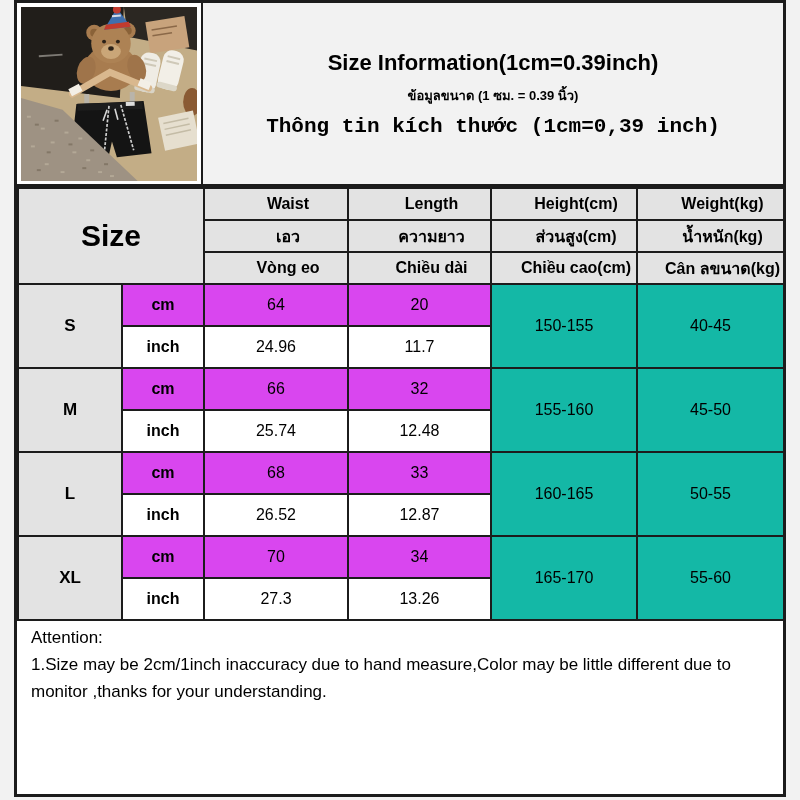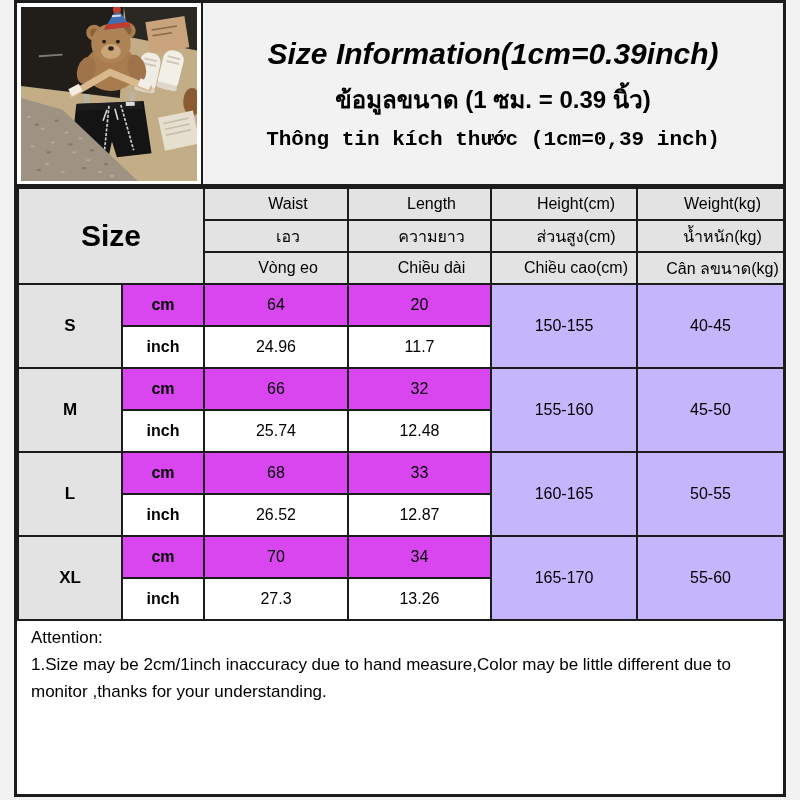--- a/index.html
+++ b/index.html
@@ -26,42 +26,42 @@
     display:flex; align-items:center; justify-content:center;
     padding:4px;
   }
   .photo-cell svg { width:176px; height:174px; display:block; }
   .title-cell {
     flex:1; background:#f2f2f2;
     display:flex; flex-direction:column;
     align-items:center; justify-content:center;
     gap:9px;
   }
-  .title-en { font-size:30px; font-weight:bold;font-style:italic; }
-  .title-th { font-size:24px; font-weight:bold;text-align:center; }
+  .title-en { font-size:22px; font-weight:bold; }
+  .title-th { font-size:13px; font-weight:bold;text-align:center; }
   .title-vi { font-size:21px; font-weight:bold;font-family:Liberation Mono, monospace; }
   
   table.size-table {
     width:100%; border-collapse:collapse; table-layout:fixed;
     font-size:16px;
   }
   table.size-table td {
     border:2px solid #1c1c1c;
     text-align:center; vertical-align:middle;
     overflow:hidden; white-space:nowrap;
   }
   tr.rh { height:32px; }
   tr.rd { height:42px; }
-  td.hd { background:#e3e3e3; font-weight:normal;padding-left:24px; }
+  td.hd { background:#e3e3e3; font-weight:bold;padding-left:24px; }
   td.size-big { background:#e3e3e3; font-weight:bold; font-size:30px; }
   td.sz { background:#e3e3e3; font-weight:bold; font-size:17px; }
   td.unit { font-weight:bold; }
   td.cmbg { background:#d946ef; }
   td.whitebg { background:#ffffff; }
-  td.merged { background:#c4b5fd; }
+  td.merged { background:#14b8a6; }
   
   .attention {
     flex:1; background:#fff;
     padding:3px 6px 0 14px;
     font-size:17px; line-height:1.6;
   }
   .attention div { text-align:left; }
 </style>
 </head>
 <body>

